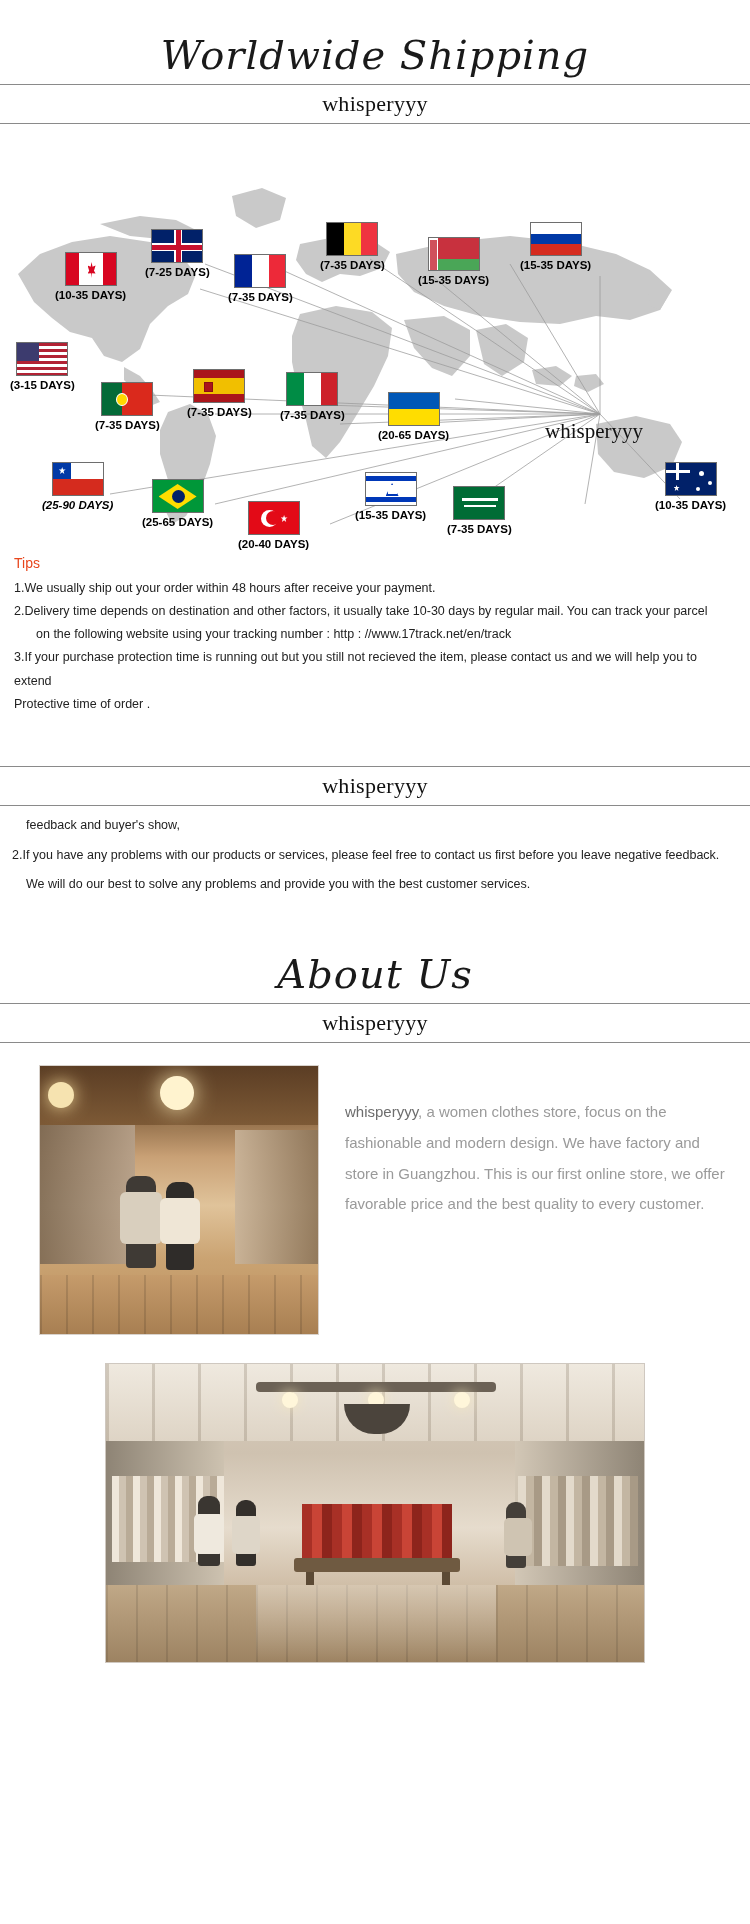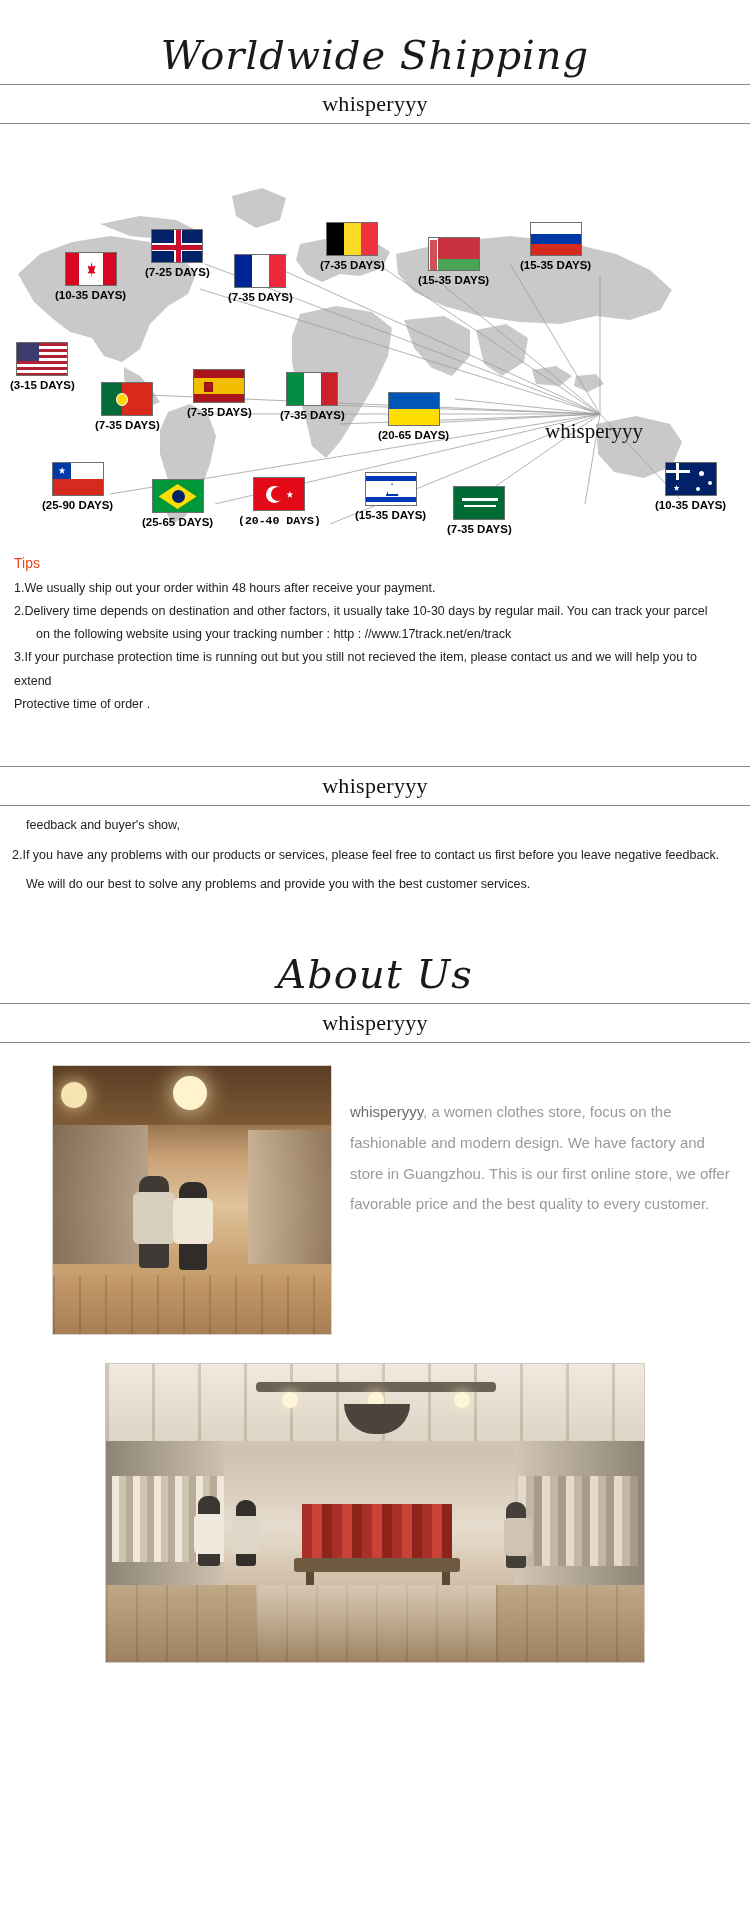--- a/index.html
+++ b/index.html
@@ -122,21 +122,21 @@
     text-align: left;
     padding-left: 26px !important;
     white-space: nowrap;
   }
   .fb-notes { padding: 8px 10px 16px 12px; }
   .fb-notes p { margin: 0 0 6px 0; font-size: 12.5px; line-height: 1.9; color:#222; }
   .red { color:#e8231c; }
   .fb-notes p.sub { padding-left: 14px; }
 
   
-  .about-row { display:flex; gap: 18px; padding: 22px 18px 0 52px; }
+  .about-row { display:flex; gap: 26px; padding: 22px 18px 0 39px; }
   .about-photo {
     width: 280px; height: 270px;
     flex: 0 0 280px;
     position: relative;
     overflow: hidden;
     border: 1px solid #d8d2cc;
   }
   .about-text {
     font-size: 15px;
     line-height: 2.05;
@@ -315,38 +315,38 @@
     </div>
 
     <div class="pin" style="left:378px; top:268px;">
       <div class="flag f-stripes-h">
         <i style="top:0;height:50%;background:#0057B7"></i>
         <i style="top:50%;height:50%;background:#FFDD00"></i>
       </div>
       <div class="days">(20-65 DAYS)</div>
     </div>
 
-    <div class="pin" style="left:42px; top:338px;">
+    <div class="pin" style="left:42px; top:338px;font-style:italic;">
       <div class="flag" style="background:#fff">
         <i class="cross" style="left:0;bottom:0;width:100%;height:50%;background:#D52B1E"></i>
         <i class="cross" style="left:0;top:0;width:18px;height:50%;background:#0039A6"></i>
         <i class="cross" style="left:6px;top:4px;width:7px;height:7px;background:#fff;clip-path:polygon(50% 0,62% 35%,100% 35%,70% 58%,80% 100%,50% 74%,20% 100%,30% 58%,0 35%,38% 35%)"></i>
       </div>
       <div class="days">(25-90 DAYS)</div>
     </div>
 
     <div class="pin" style="left:142px; top:355px;">
       <div class="flag" style="background:#009739">
         <i class="cross" style="left:6px;top:4px;width:38px;height:25px;background:#FEDD00;clip-path:polygon(50% 0,100% 50%,50% 100%,0 50%)"></i>
         <i class="cross" style="left:19px;top:10px;width:13px;height:13px;border-radius:50%;background:#012169"></i>
       </div>
       <div class="days">(25-65 DAYS)</div>
     </div>
 
-    <div class="pin" style="left:238px; top:353px;font-family:Liberation Mono, monospace;">
+    <div class="pin" style="left:238px; top:377px;">
       <div class="flag" style="background:#E30A17">
         <i class="cross" style="left:12px;top:8px;width:17px;height:17px;border-radius:50%;background:#fff"></i>
         <i class="cross" style="left:17px;top:9px;width:14px;height:14px;border-radius:50%;background:#E30A17"></i>
         <i class="cross" style="left:32px;top:13px;width:7px;height:7px;background:#fff;clip-path:polygon(50% 0,62% 35%,100% 35%,70% 58%,80% 100%,50% 74%,20% 100%,30% 58%,0 35%,38% 35%)"></i>
       </div>
       <div class="days">(20-40 DAYS)</div>
     </div>
 
     <div class="pin" style="left:355px; top:348px;">
       <div class="flag" style="background:#fff">

